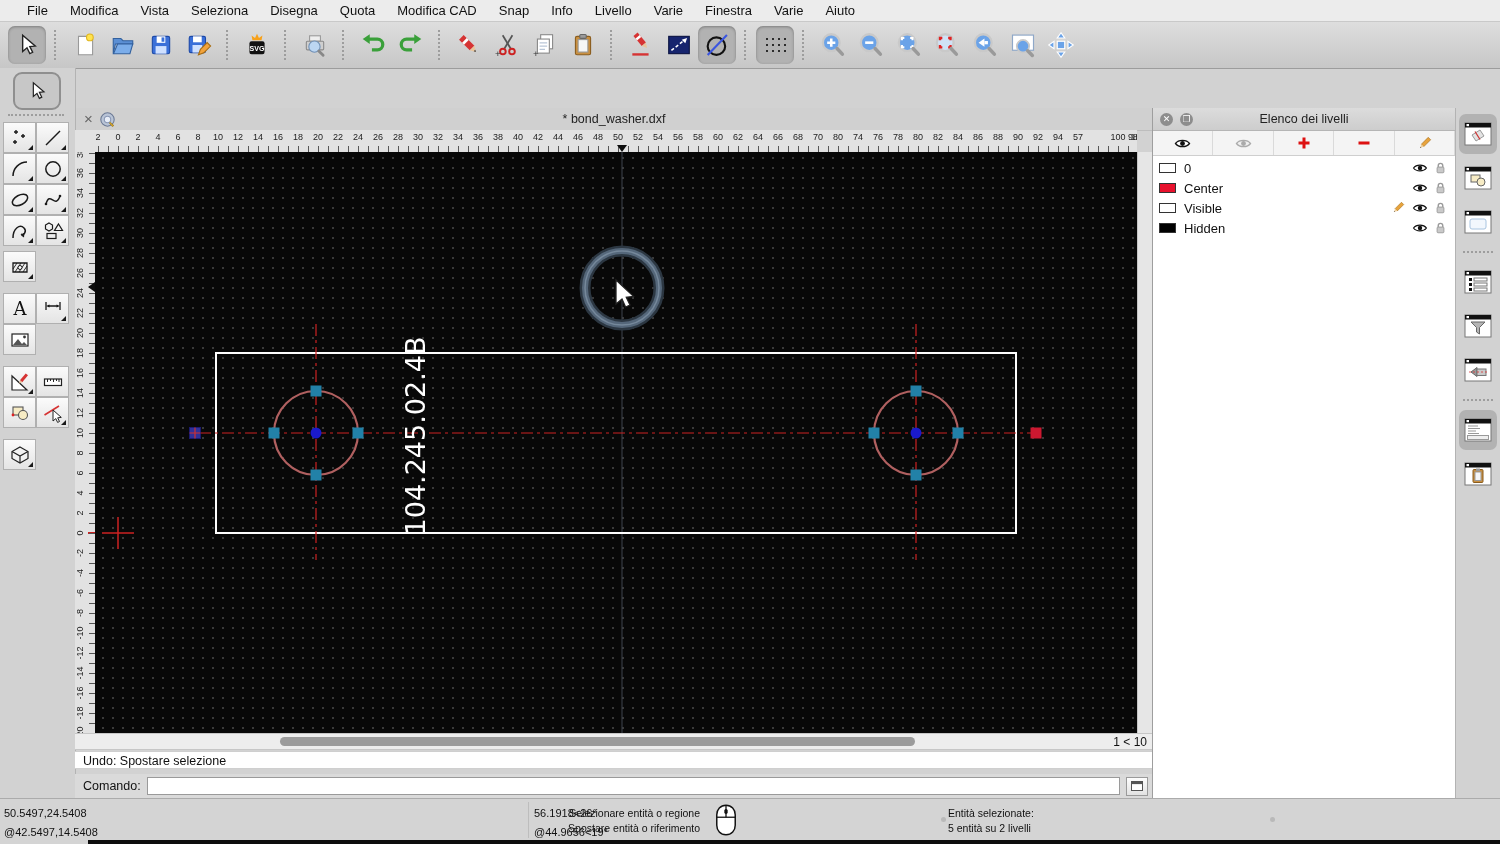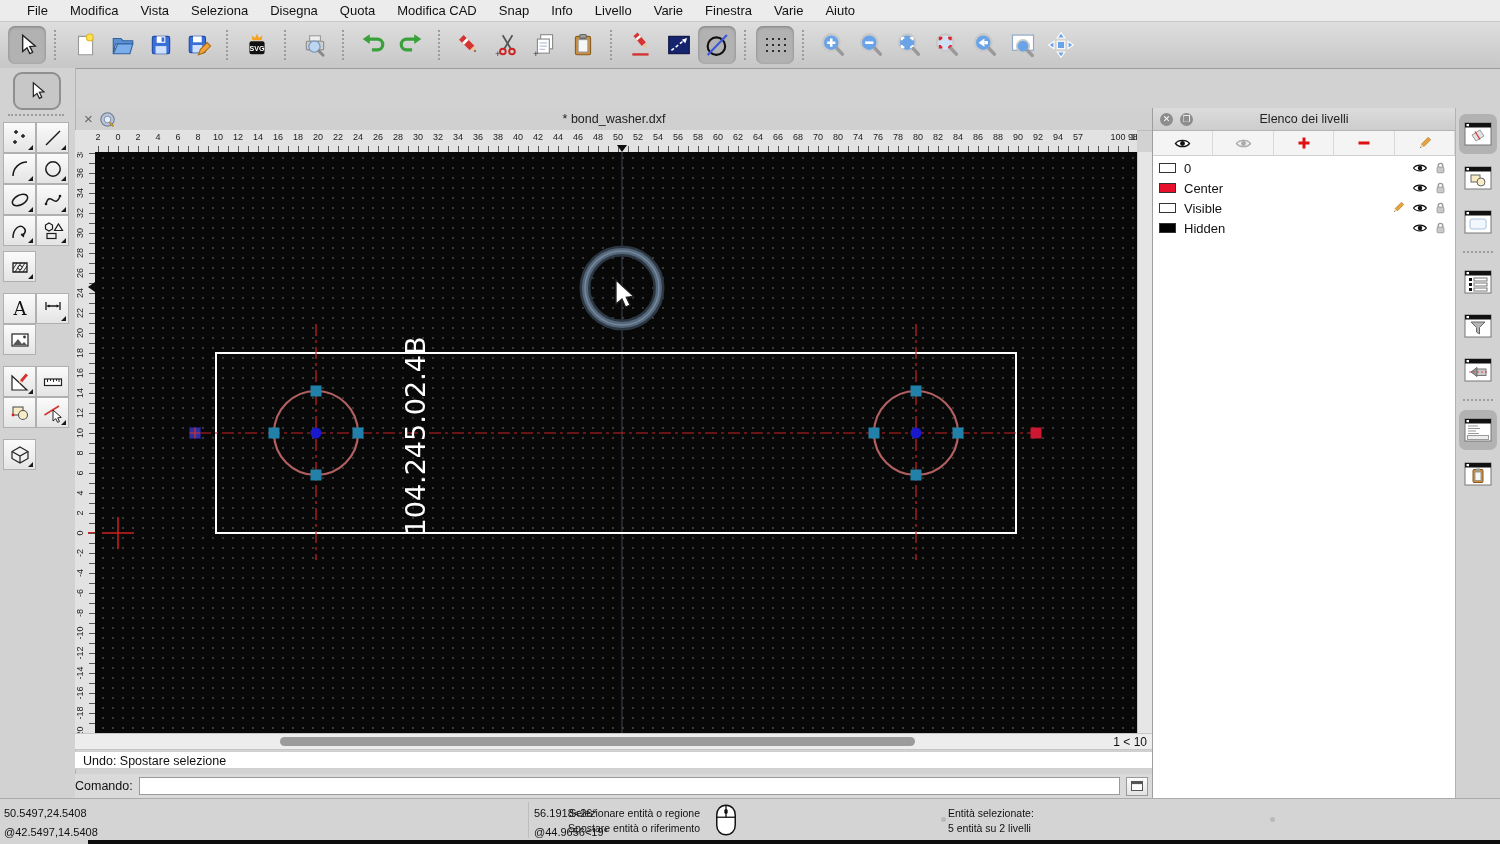--- a/index.html
+++ b/index.html
@@ -69,21 +69,21 @@
            border-top:1px solid #c6c6c6;border-bottom:1px solid #c6c6c6;box-sizing:border-box;}
   .hthumb{position:absolute;left:205px;top:3px;width:635px;height:9px;border-radius:5px;background:#9b9b9b;}
   .zoomtxt{position:absolute;right:5px;top:1px;font-size:12px;color:#111;}
 
   
   .undorow{position:absolute;left:75px;top:751px;width:1077px;height:18px;background:#fff;
            border-top:1px solid #cfcfcf;border-bottom:1px solid #cfcfcf;font-size:12.5px;
            line-height:18px;padding-left:8px;box-sizing:border-box;}
   .cmdrow{position:absolute;left:75px;top:774px;width:1077px;height:24px;background:#dadada;
           display:flex;align-items:center;font-size:12.5px;}
-  .cmdrow label{margin-left:0;flex:none;}
+  .cmdrow label{margin-left:8px;flex:none;}
   .cmdrow input{flex:1;margin:0 6px;height:16px;border:1px solid #9a9a9a;background:#fff;
           font-size:12px;padding:0 3px;}
   .cmdbtn{width:20px;height:17px;margin-right:4px;background:linear-gradient(#fdfdfd,#e2e2e2);
           border:1px solid #9a9a9a;display:flex;align-items:center;justify-content:center;flex:none;}
 
   
   .layerpanel{position:absolute;left:1152px;top:108px;width:303px;height:690px;background:#fff;
               border-left:1px solid #9e9e9e;box-sizing:border-box;}
   .lp-title{height:22px;background:linear-gradient(#dcdcdc,#cdcdcd);border-bottom:1px solid #b5b5b5;
             position:relative;display:flex;align-items:center;font-size:12.5px;}

